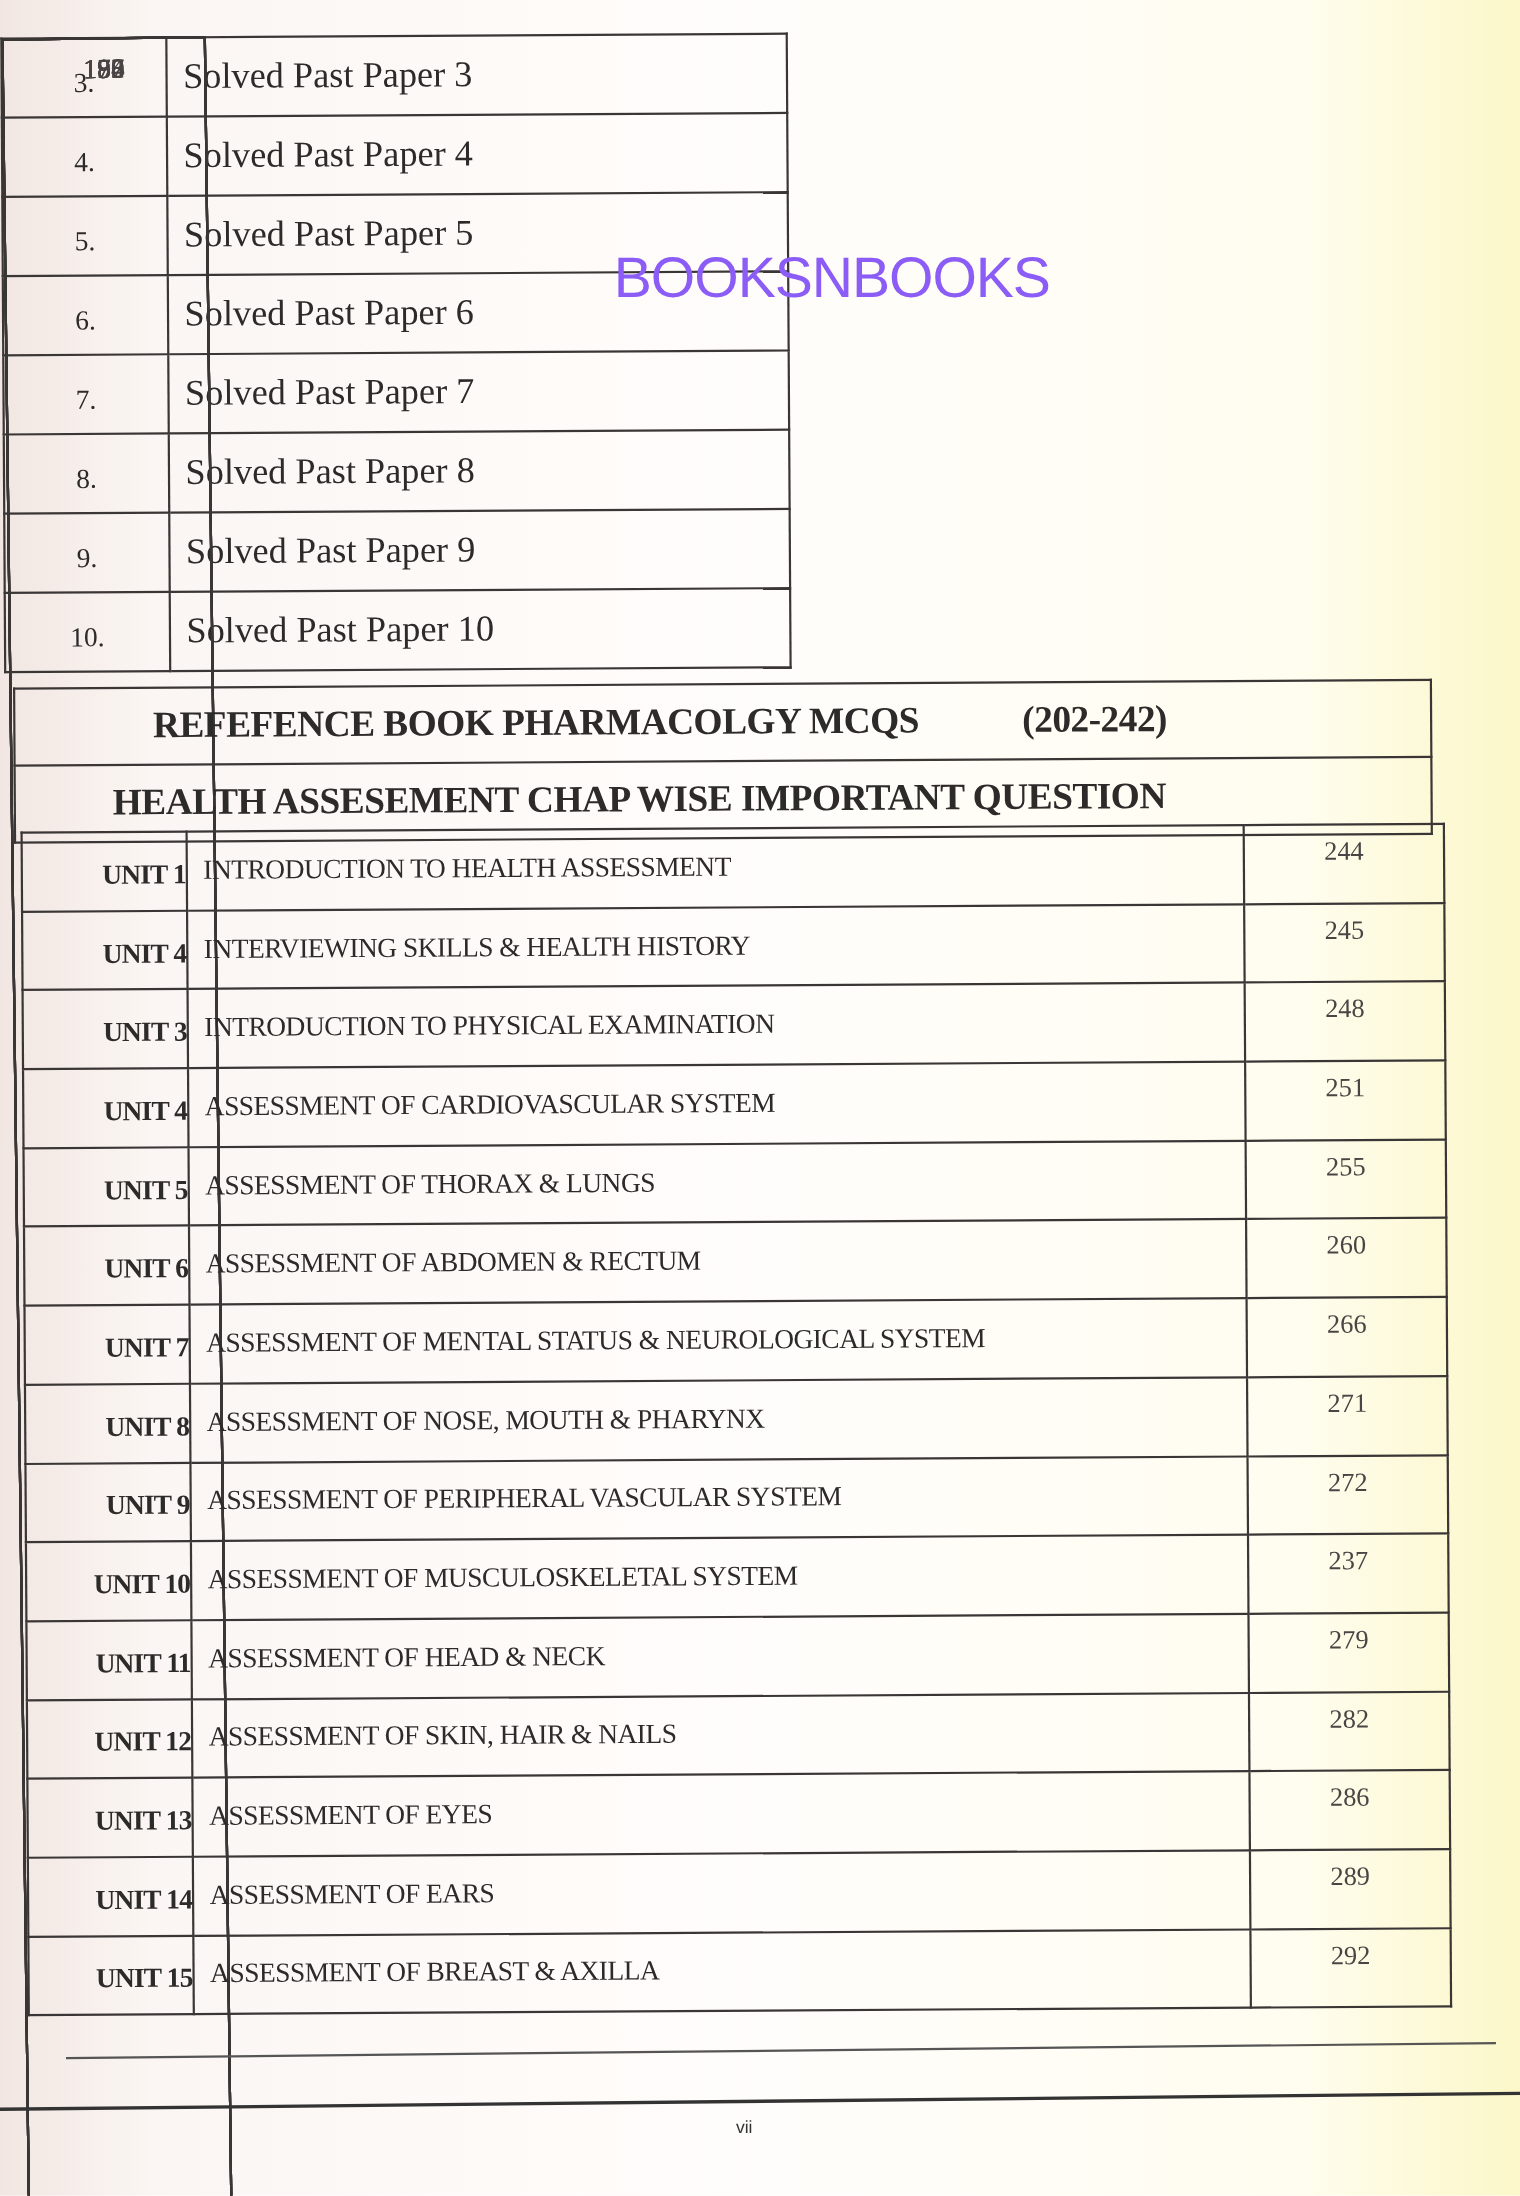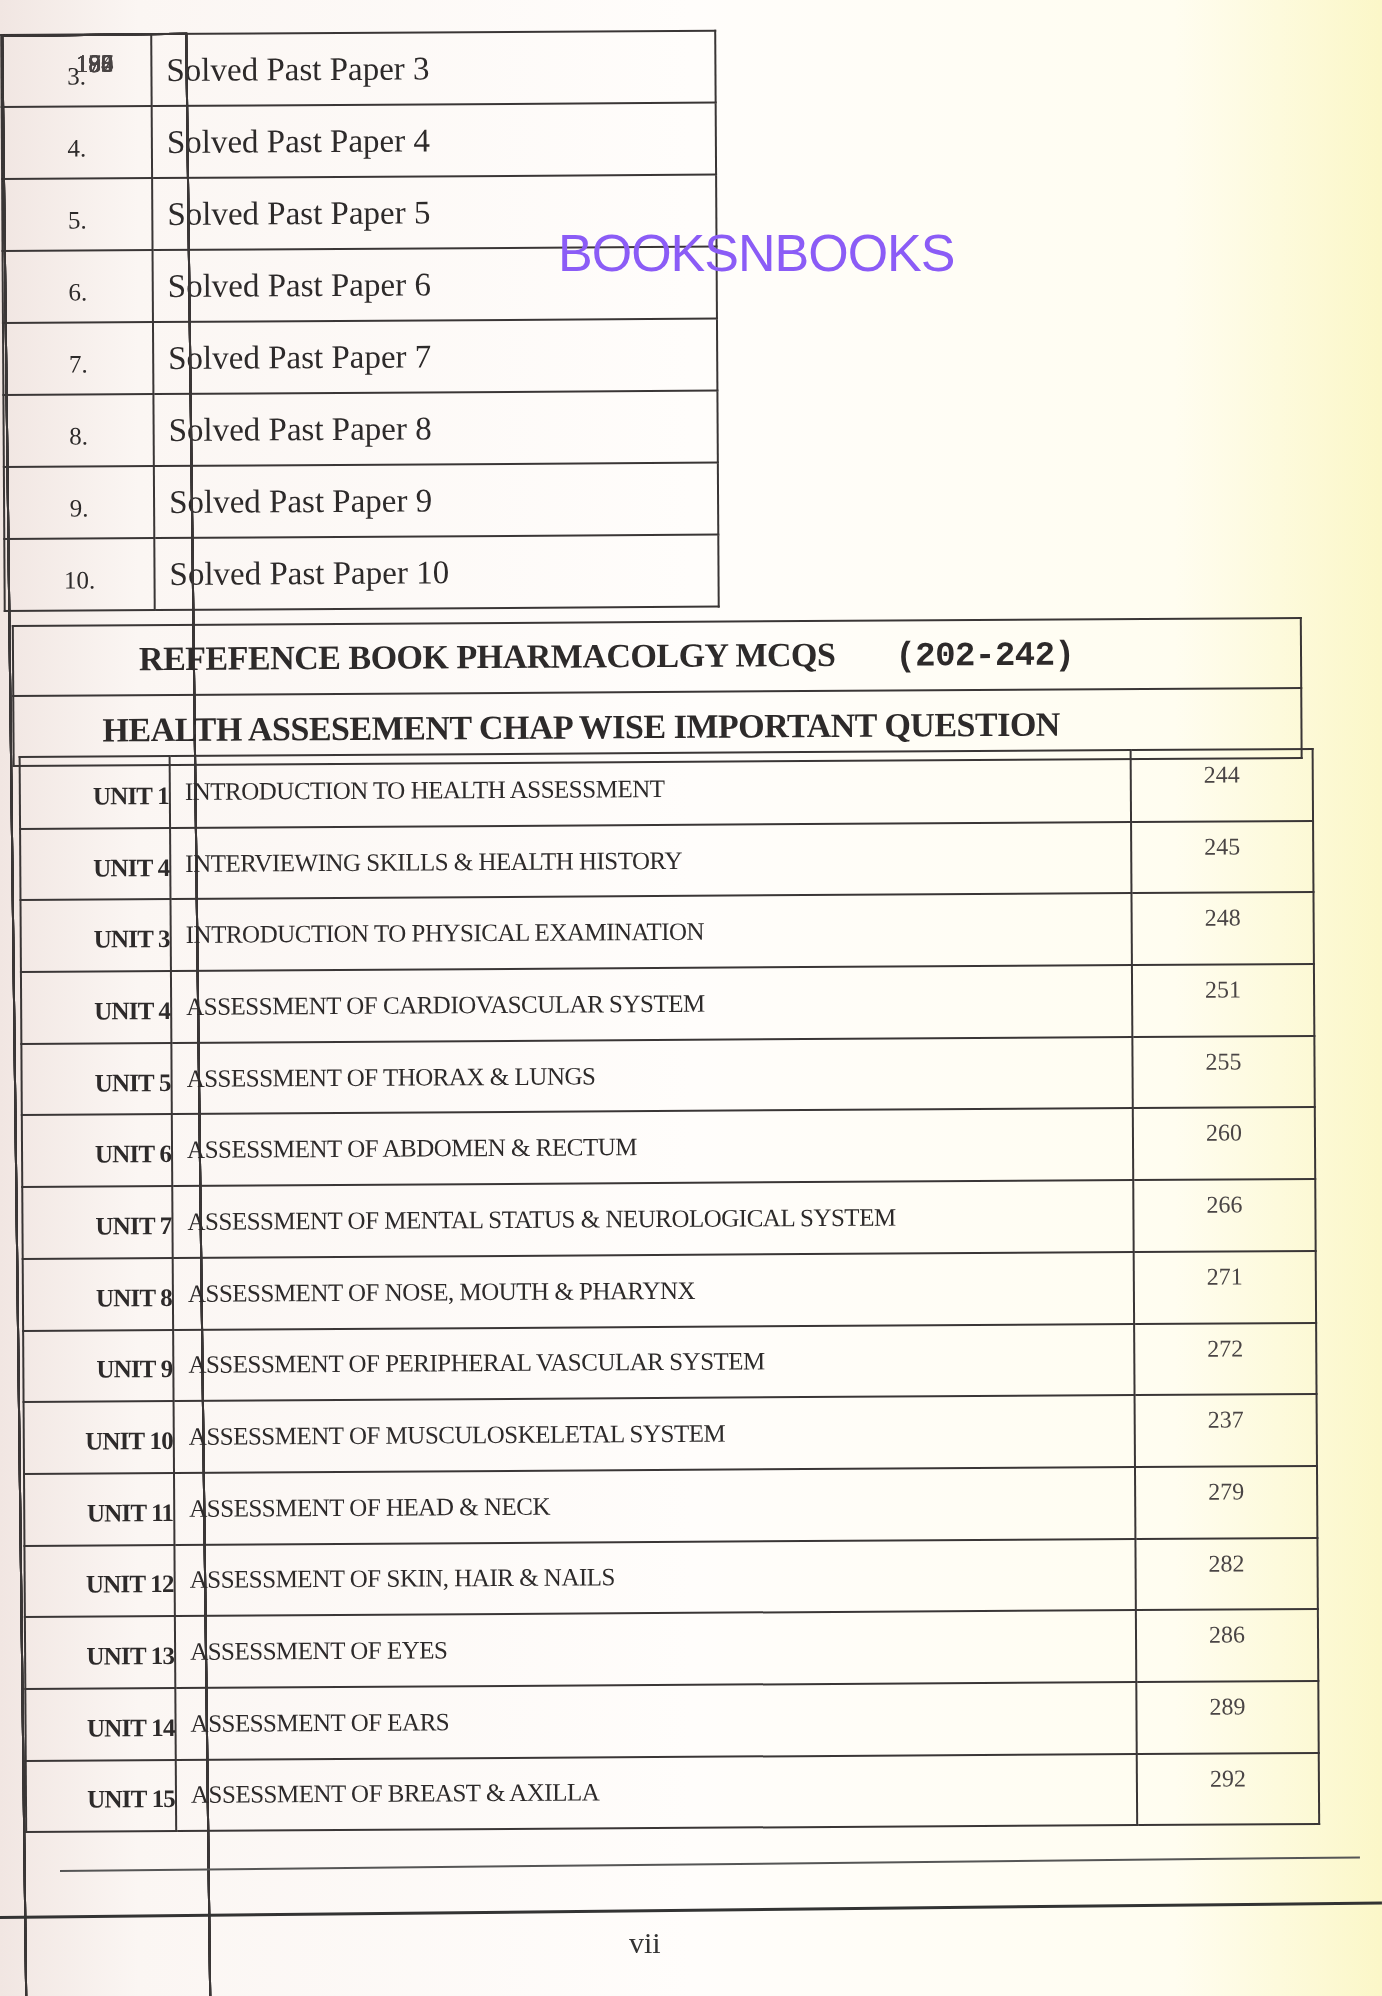--- a/index.html
+++ b/index.html
@@ -15,34 +15,34 @@
     }
     table.toc td { border: 2px solid #3a3636; padding: 0; vertical-align: middle; }
     #papers { left: 0; top: 34px; width: 1280px; }
     #papers td.num { width: 148px; text-align: center; font-size: 25px; padding-top: 12px; }
     #papers td.title { padding-left: 14px; font-size: 33px; }
     #papers td.page { width: 182px; text-align: center; font-size: 25px; vertical-align: top; padding-top: 14px; color: #4a4545; }
     #papers tr { height: 72px; }
     #sections { left: 8px; top: 625px; width: 1290px; }
     #sections td { height: 68px; text-align: left; font-weight: bold; font-size: 34px; border-left: 2px solid #3a3636; border-right: 2px solid #3a3636; letter-spacing: -0.5px; }
     #sections td.ref { padding-left: 125px; }
-    #sections td.ref .range { margin-left: 60px; font-family: Liberation Mono, monospace; }
+    #sections td.ref .range { margin-left: 94px; }
     #sections td.health { padding-left: 88px; }
     #units { left: 14px; top: 756px; width: 1295px; }
     #units tr { height: 71.7px; }
     #units td.unit { width: 148px; text-align: right; font-weight: bold; font-size: 25px; padding-top: 8px; letter-spacing: -0.8px; }
     #units td.utitle { padding-left: 14px; font-size: 25px; letter-spacing: -0.5px; }
     #units td.upage { width: 180px; text-align: center; font-size: 24px; vertical-align: top; padding-top: 11px; color: #4a4545; }
     .watermark {
       position: absolute; left: 558px; top: 223px; font-family: "Liberation Sans", "DejaVu Sans", sans-serif;
       font-size: 52px; color: #8b5cf6; letter-spacing: -1px;
     }
     .footer-line { position: absolute; left: 0; top: 1916px; width: 1382px; height: 3px; background: #333; transform: rotate(-0.6deg); transform-origin: 0 0; }
     .footer-line.top { top: 1870px; left: 60px; width: 1300px; height: 2px; background: #555; }
-    .page-num { position: absolute; left: 629px; top: 1926px; font-family: Liberation Serif, serif; font-size: 30px; color: #333; }
+    .page-num { position: absolute; left: 669px; top: 1926px; font-family: Liberation Sans, sans-serif; font-size: 16px; color: #333; }
   </style>
 </head>
 <body>
 
 <div class="page">
   <table class="toc" id="papers">
     <tbody id="papers-body">
         <tr>
           <td class="num">3.</td>
           <td class="title">Solved Past Paper 3</td>

